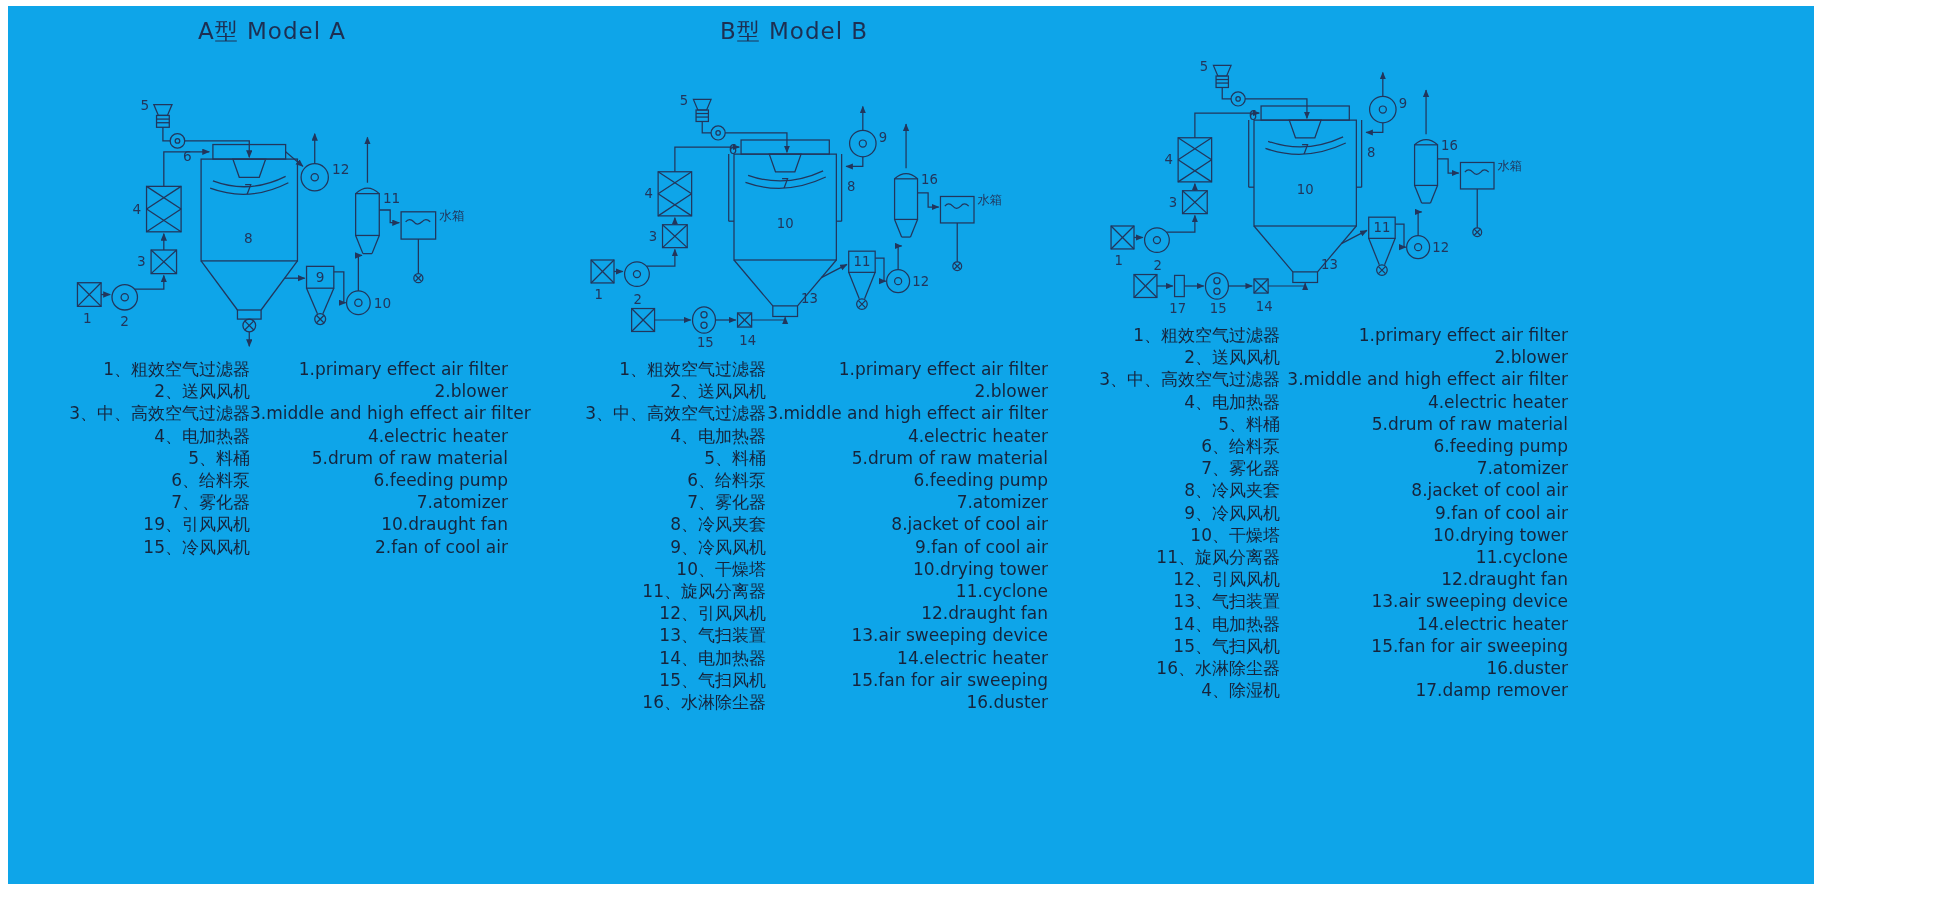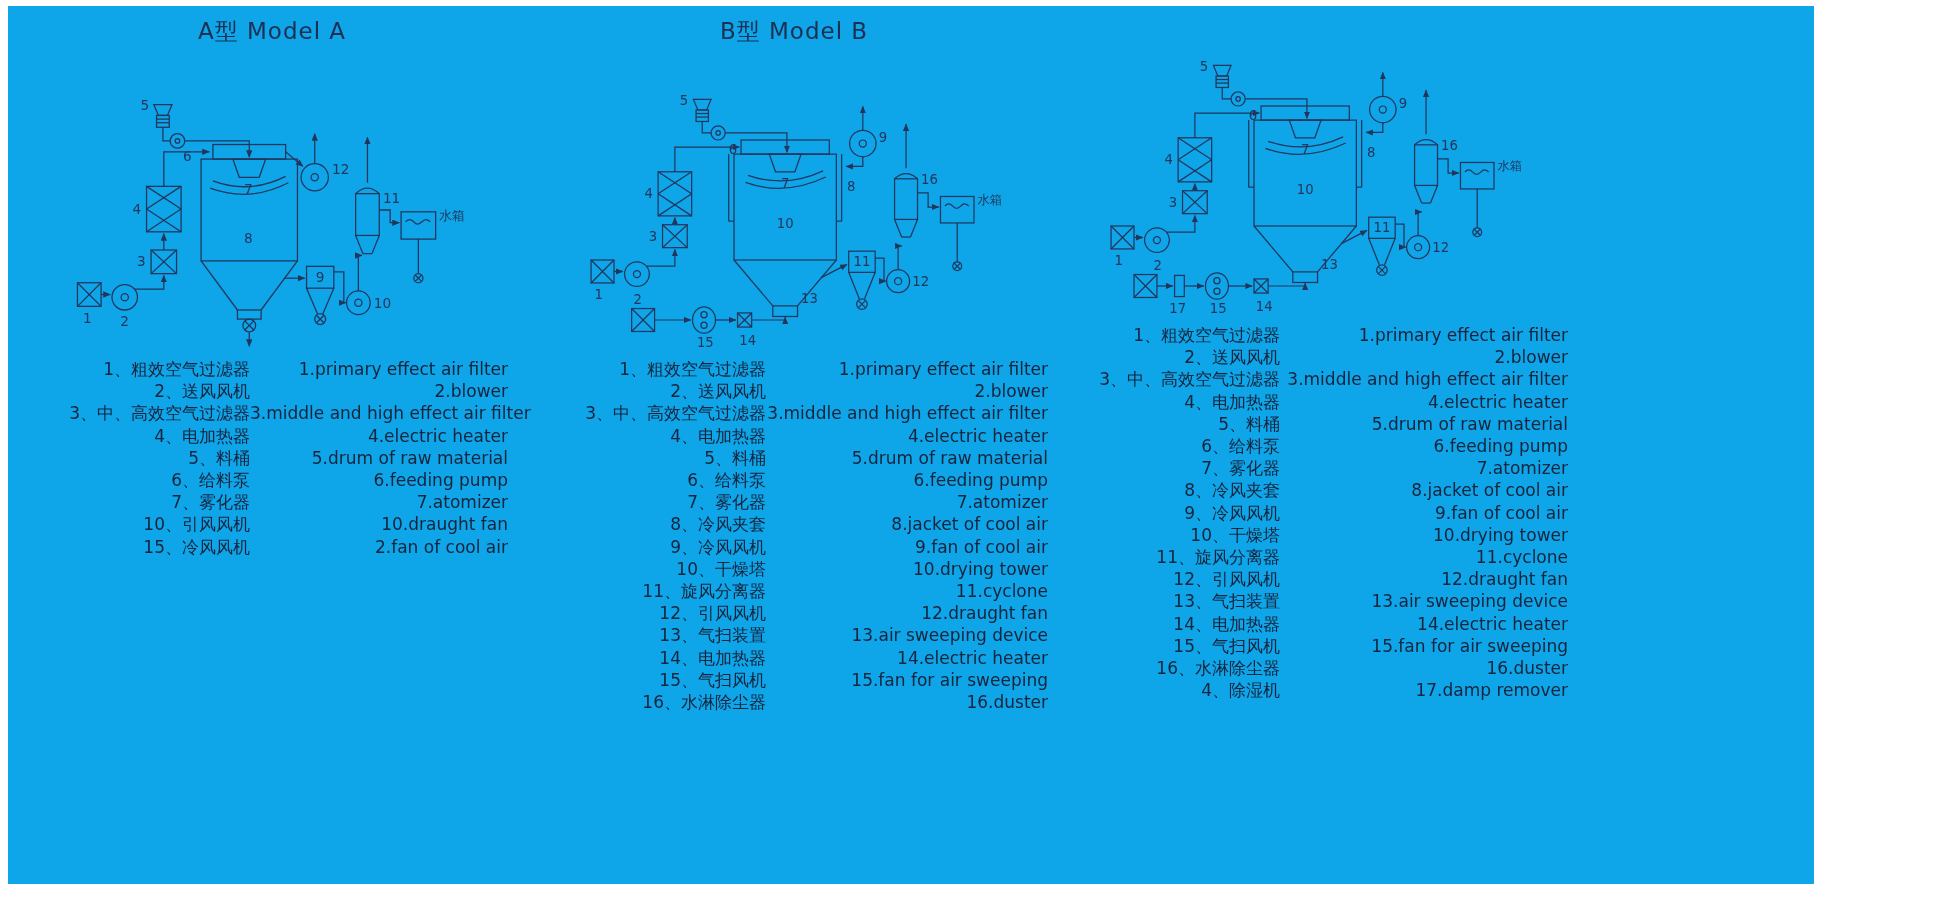--- a/index.html
+++ b/index.html
@@ -179,21 +179,21 @@
         </div>
 
         <div class="row">
           <span class="cn">7、雾化器</span>
           <span class="en">7.atomizer</span>
         </div>
 
 
 
         <div class="row">
-          <span class="cn">10、引风风机</span>
+          <span class="cn">19、引风风机</span>
           <span class="en">10.draught fan</span>
         </div>
 
 
         <div class="row">
           <span class="cn">15、冷风风机</span>
           <span class="en">2.fan of cool air</span>
         </div>
       </div>
   </section>

